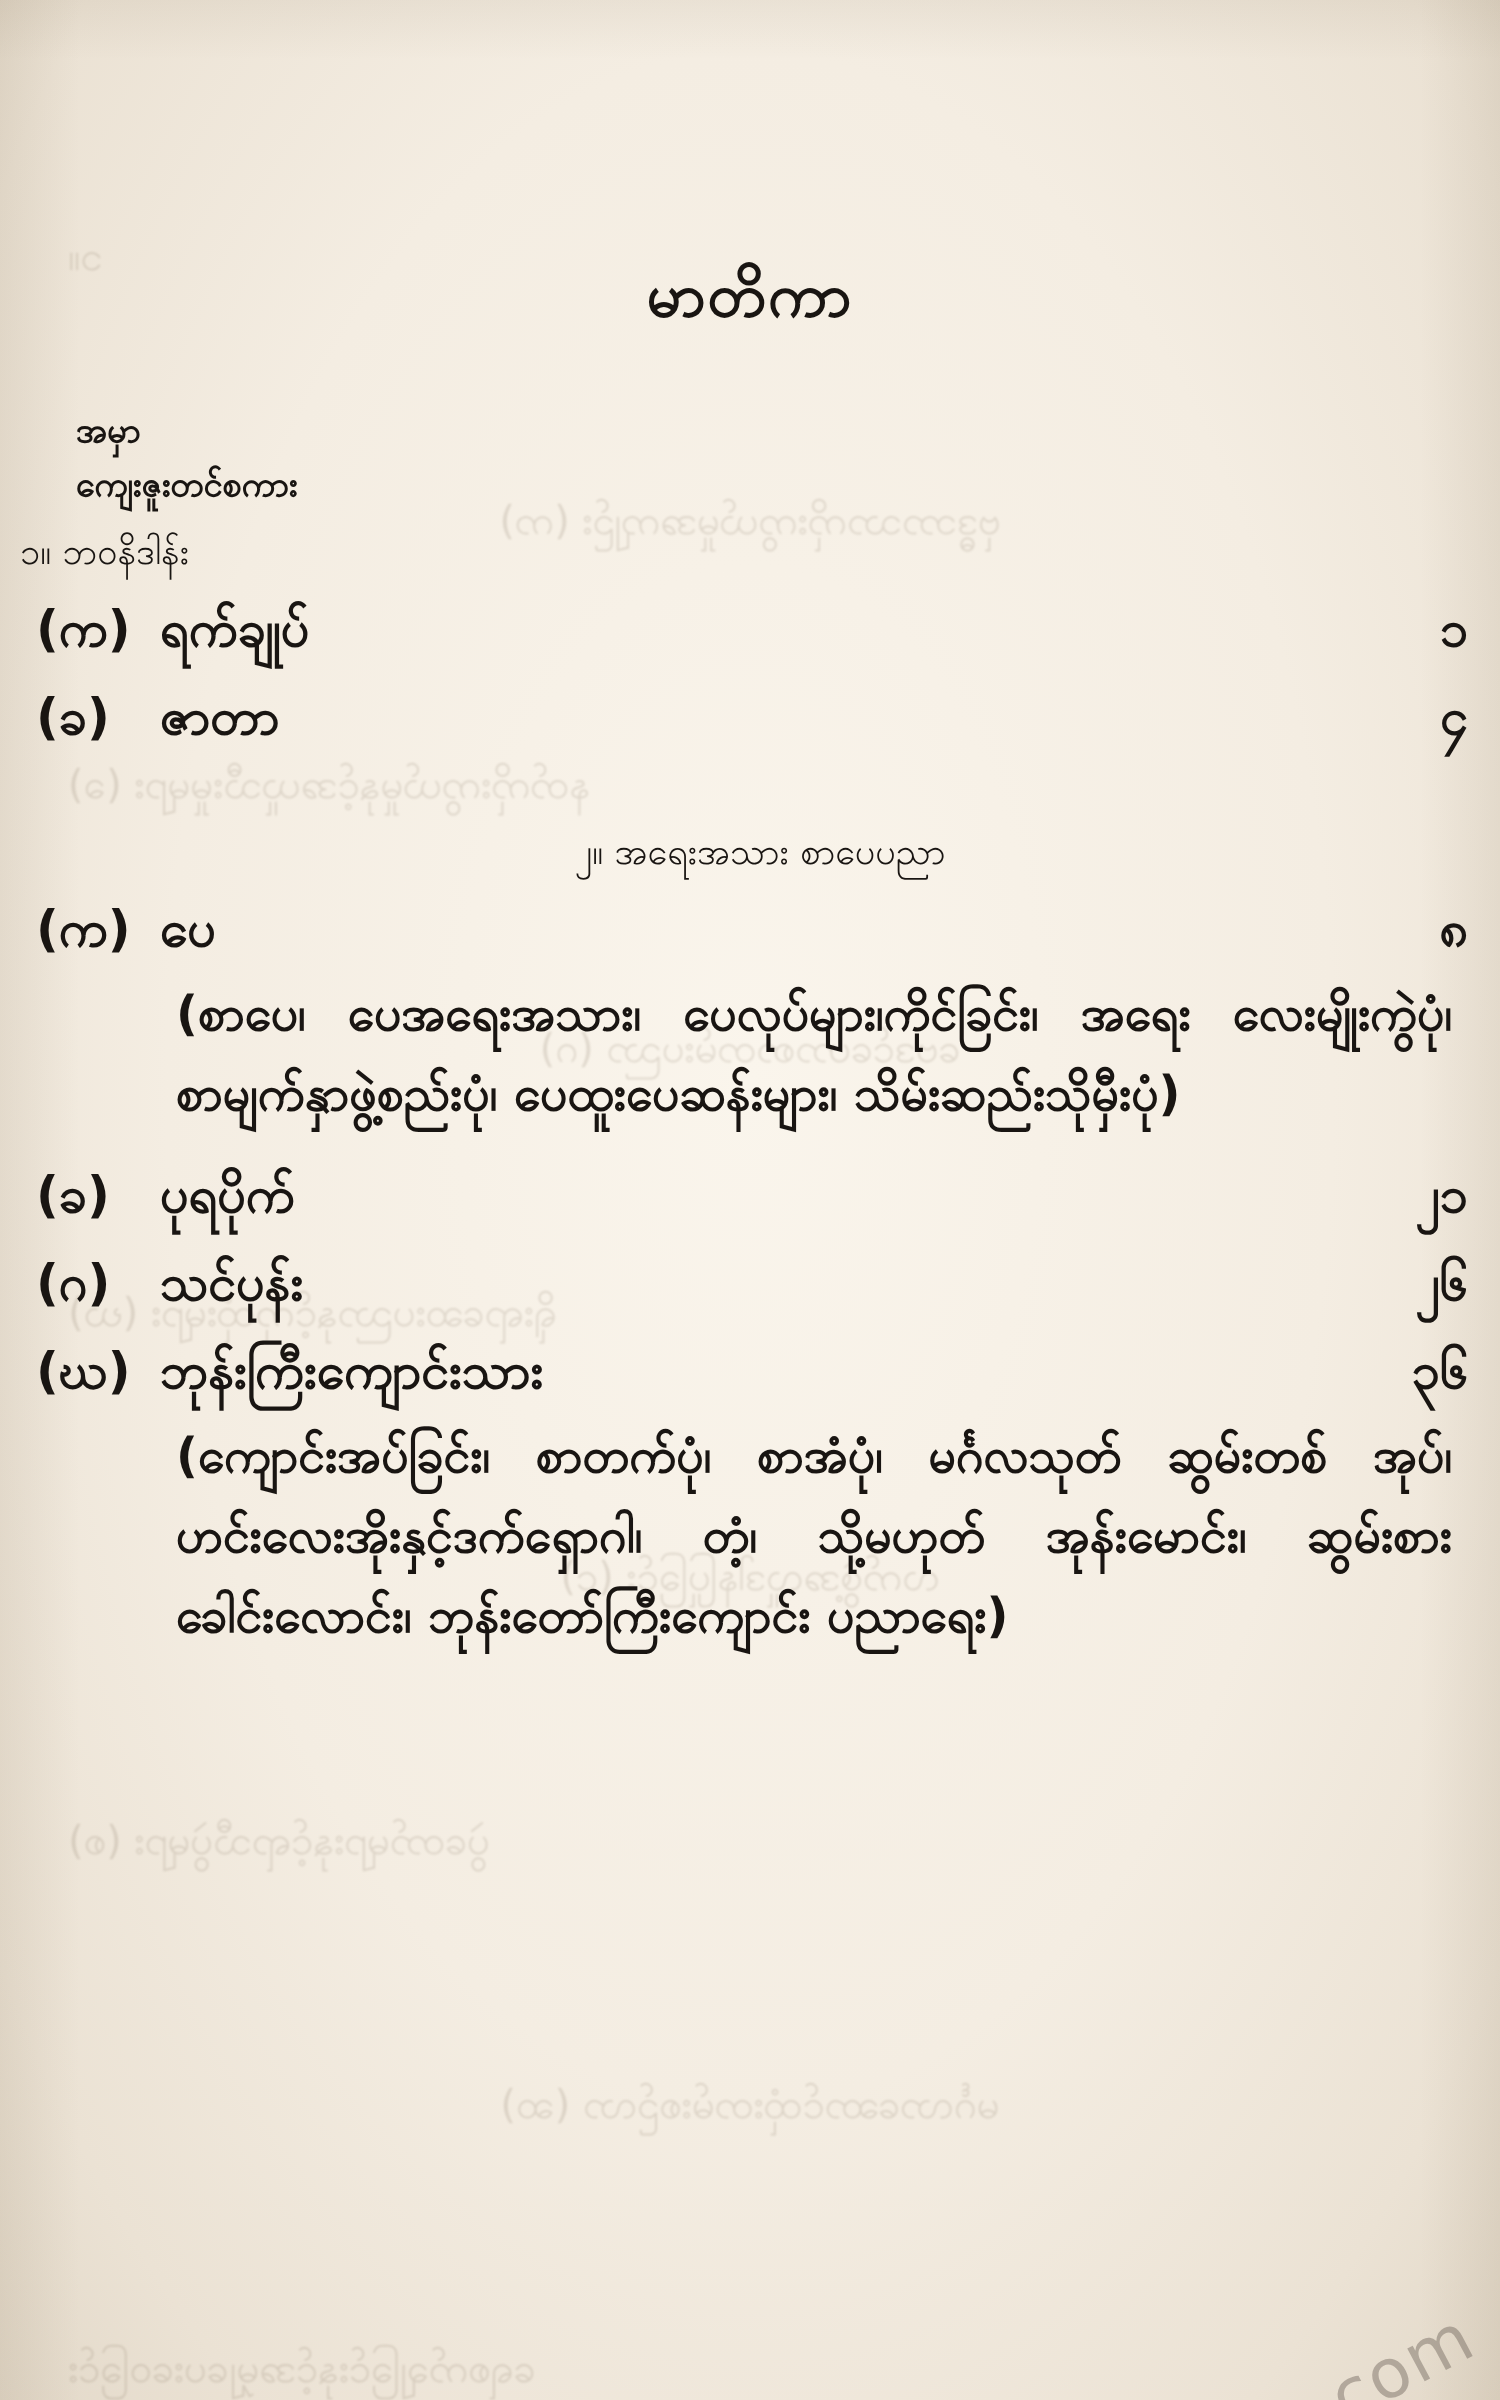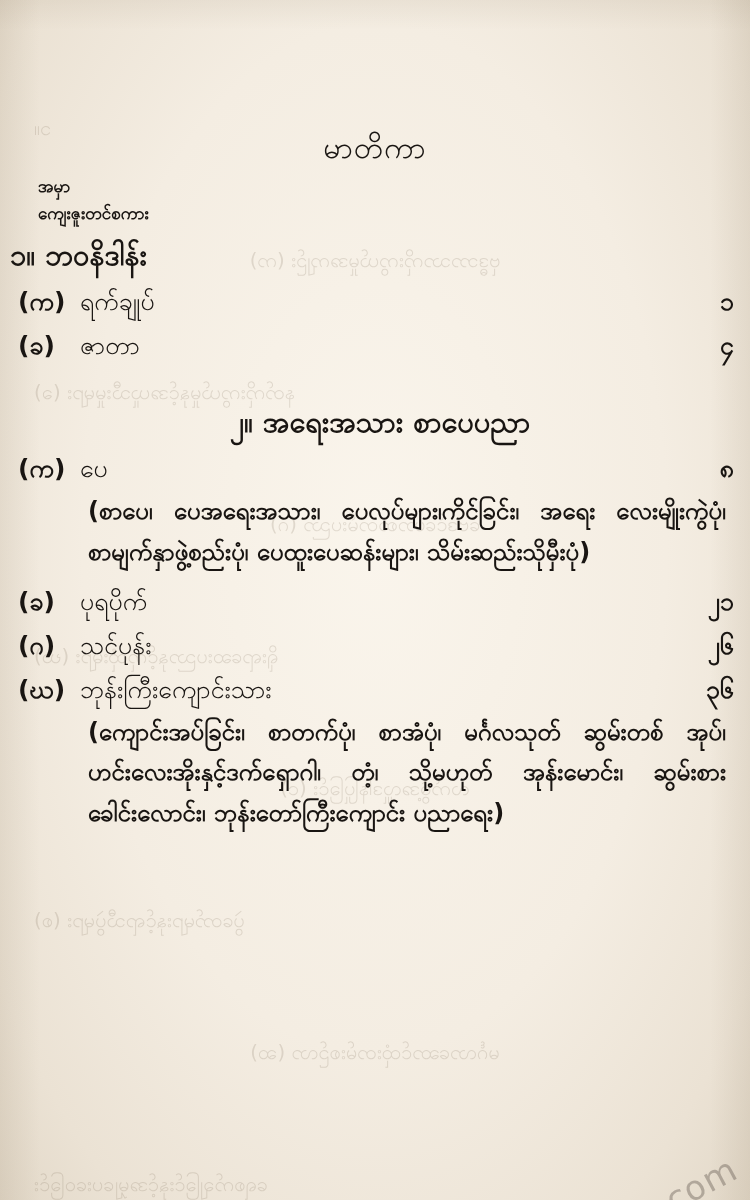--- a/index.html
+++ b/index.html
@@ -56,36 +56,36 @@
     position: absolute;
     inset: 0;
     padding: 0;
     color: #191512;
     z-index: 3;
   }
 
   .doc-title {
     text-align: center;
     font-size: 30px;
-    font-weight: 400;
+    font-weight: 700;
     letter-spacing: 1px;
     margin-top: 128px;
-    margin-bottom: 0;
+    margin-bottom: 30px;
   }
 
   .lead {
     font-size: 17px;
     font-weight: 700;
     margin-left: 38px;
     line-height: 1.6;
   }
 
   .section-head {
-    font-size: 29px;
-    font-weight: 700;
+    font-size: 18px;
+    font-weight: 400;
     margin-left: 10px;
     margin-top: 6px;
     line-height: 1.55;
   }
   .section-head.gap {
     margin-top: 34px;
     text-align: center;
   }
 
   .entry {
@@ -96,21 +96,21 @@
     margin-left: 18px;
     margin-top: 4px;
   }
   .entry .label {
     min-width: 62px;
     flex: 0 0 auto;
     font-weight: 600;
   }
   .entry .name {
     flex: 1 1 auto;
-    font-weight: 400;
+    font-weight: 700;
   }
   .entry .page-no {
     flex: 0 0 auto;
     font-weight: 600;
     padding-right: 16px;
   }
 
   .note {
     font-size: 24px;
     line-height: 1.68;

